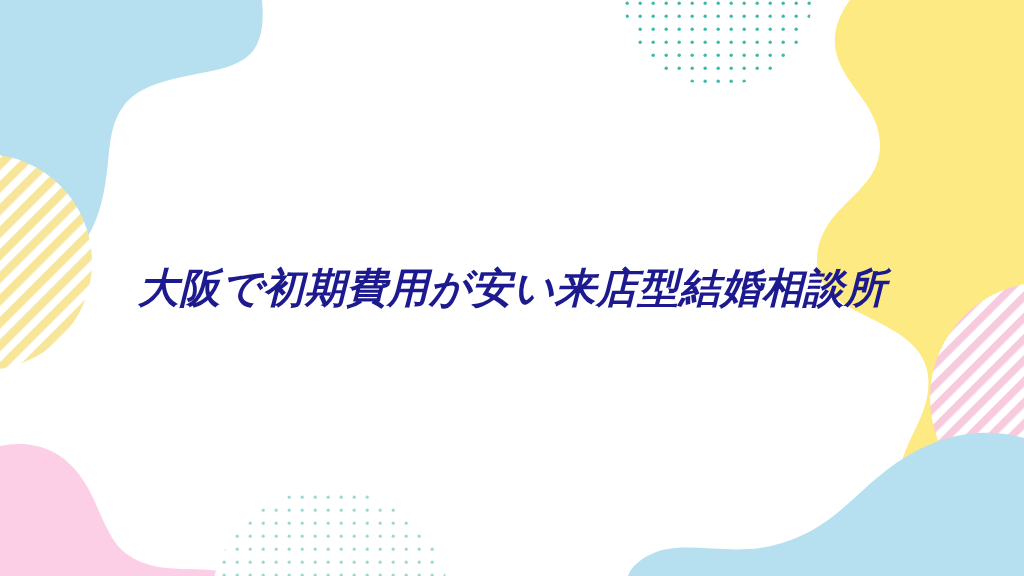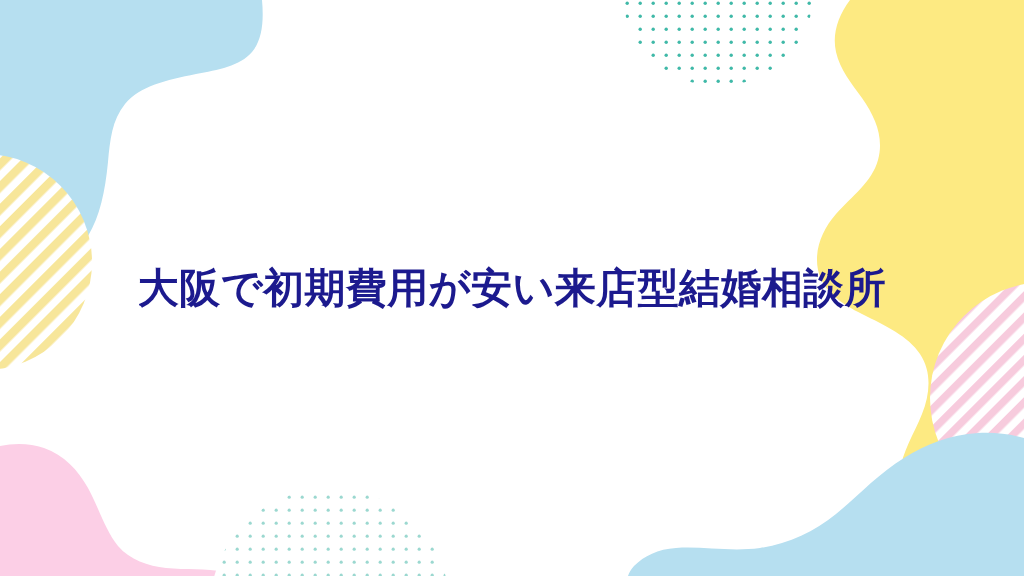--- a/index.html
+++ b/index.html
@@ -10,20 +10,21 @@
   }
   body {
     font-family: "DejaVu Sans", "Liberation Sans", sans-serif;
   }
   #canvas {
     position: relative;
     width: 1024px;
     height: 576px;
     overflow: hidden;
     background: #ffffff;
+    font-style: italic;
   }
   #decor-layer {
     position: absolute;
     inset: 0;
     width: 1024px;
     height: 576px;
     display: block;
   }
   #headline-layer {
     position: absolute;

